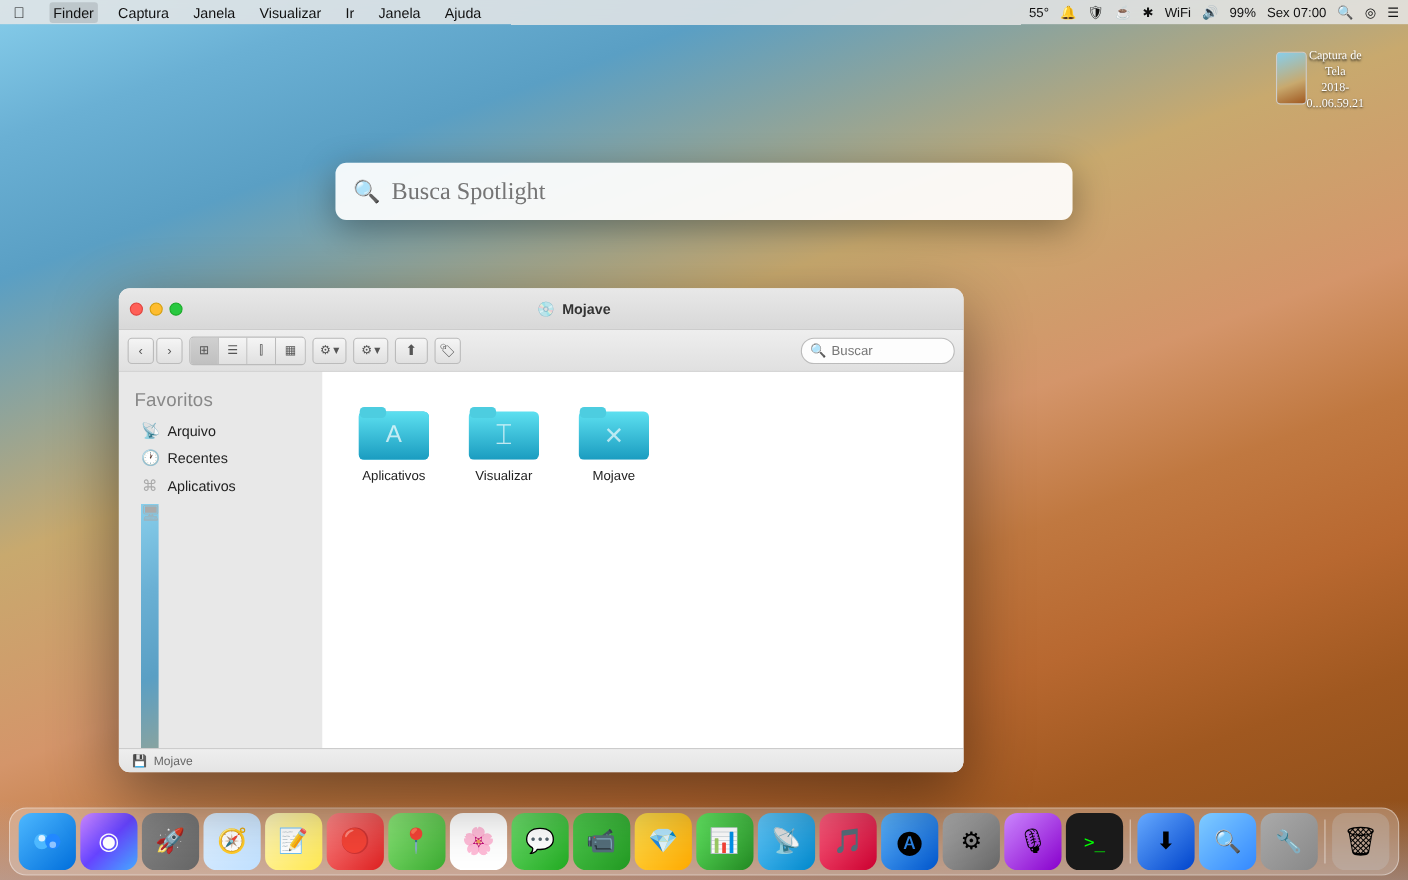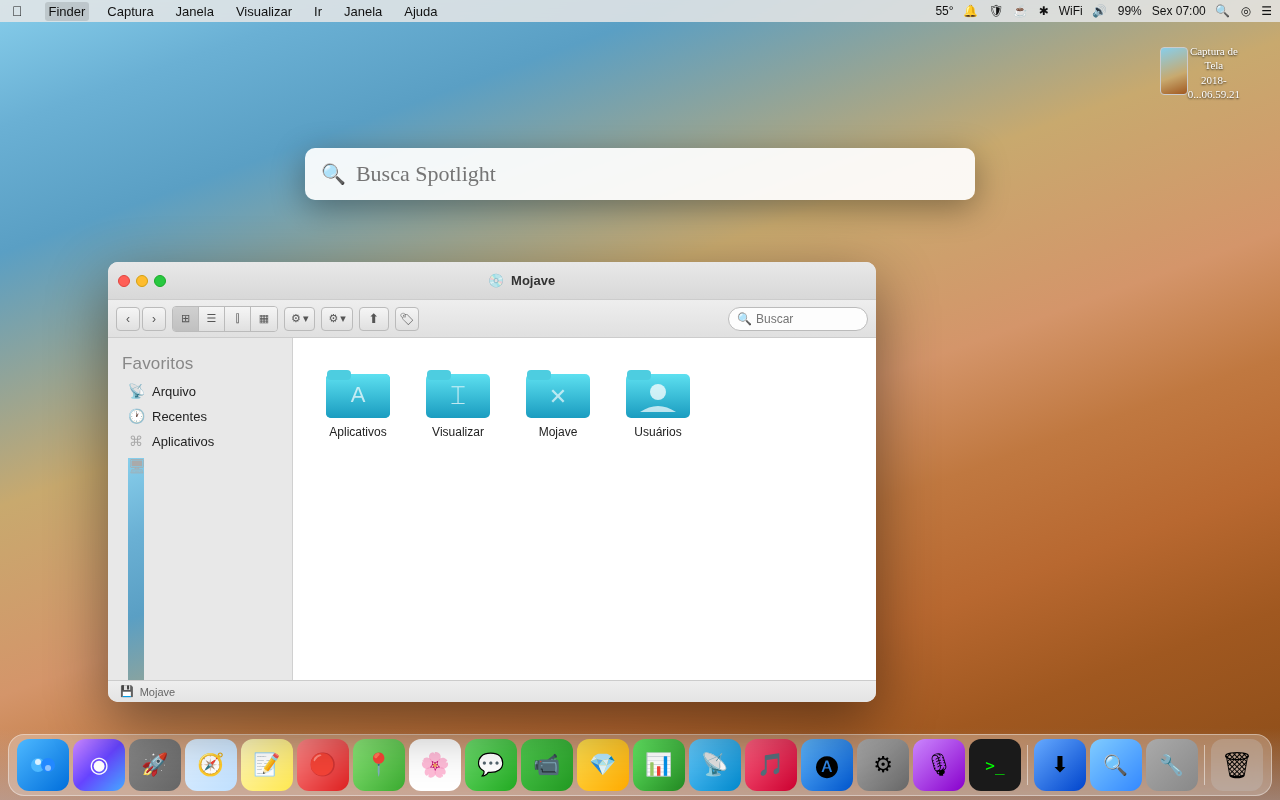--- a/index.html
+++ b/index.html
@@ -612,37 +612,20 @@
                 <linearGradient id="grad3" x1="0" y1="0" x2="0" y2="1">
                   <stop offset="0%" stop-color="#5de0f0"></stop>
                   <stop offset="100%" stop-color="#1a9cc0"></stop>
                 </linearGradient>
               </defs>
             </svg>
           </div>
           <div class="folder-label">Mojave</div>
         </div>
 
-        <div class="folder-item">
-          <div class="folder-icon">
-            <svg class="folder-svg" viewBox="0 0 64 52">
-              <rect x="0" y="8" width="64" height="44" rx="5" ry="5" fill="url(#grad4)"></rect>
-              <rect x="1" y="4" width="24" height="10" rx="4" ry="4" fill="#4dcde0"></rect>
-              <circle cx="32" cy="26" r="8" fill="rgba(255,255,255,0.75)"></circle>
-              <path d="M14 46 Q32 34 50 46" fill="rgba(255,255,255,0.7)" stroke="none"></path>
-              <defs>
-                <linearGradient id="grad4" x1="0" y1="0" x2="0" y2="1">
-                  <stop offset="0%" stop-color="#5de0f0"></stop>
-                  <stop offset="100%" stop-color="#1a9cc0"></stop>
-                </linearGradient>
-              </defs>
-            </svg>
-          </div>
-          <div class="folder-label">Usuários</div>
-        </div>
       </div>
     </div>
 
     <div class="status-bar">
       <span class="status-hdd-icon">💾</span>
       <span>Mojave</span>
     </div>
   </div>
 
   <div class="dock">

